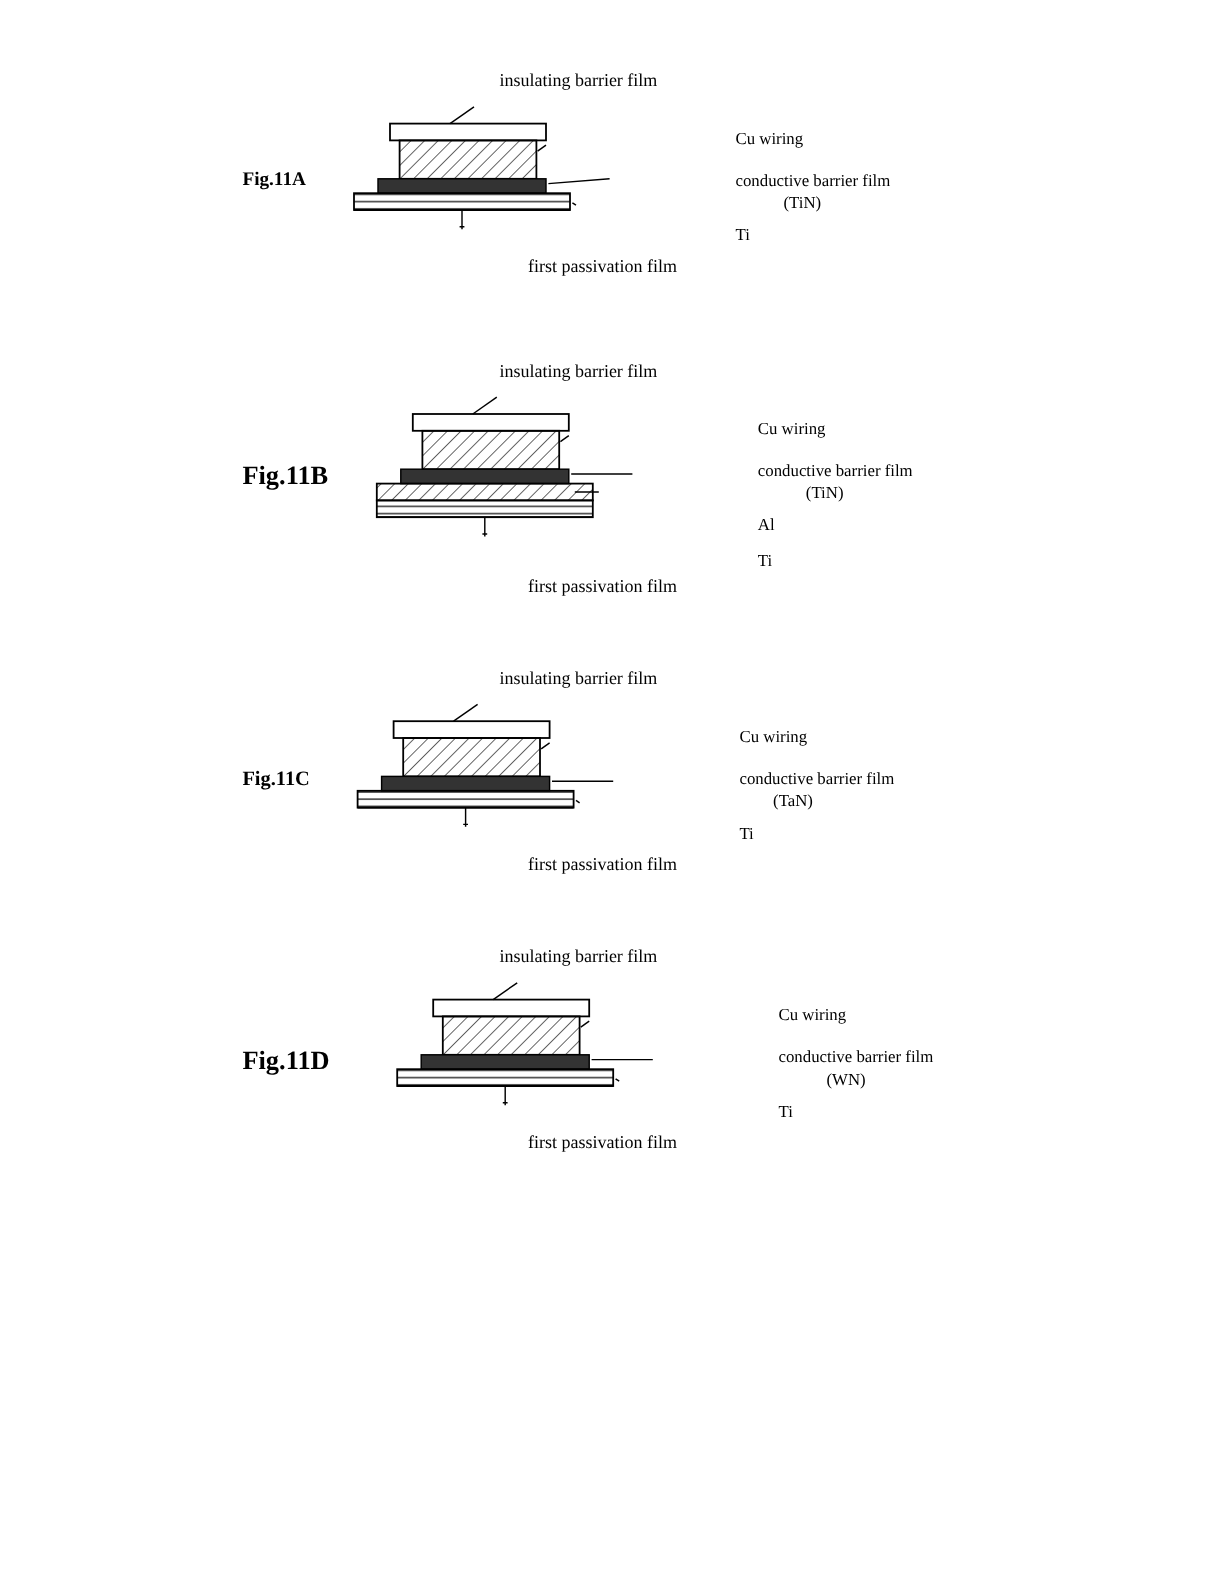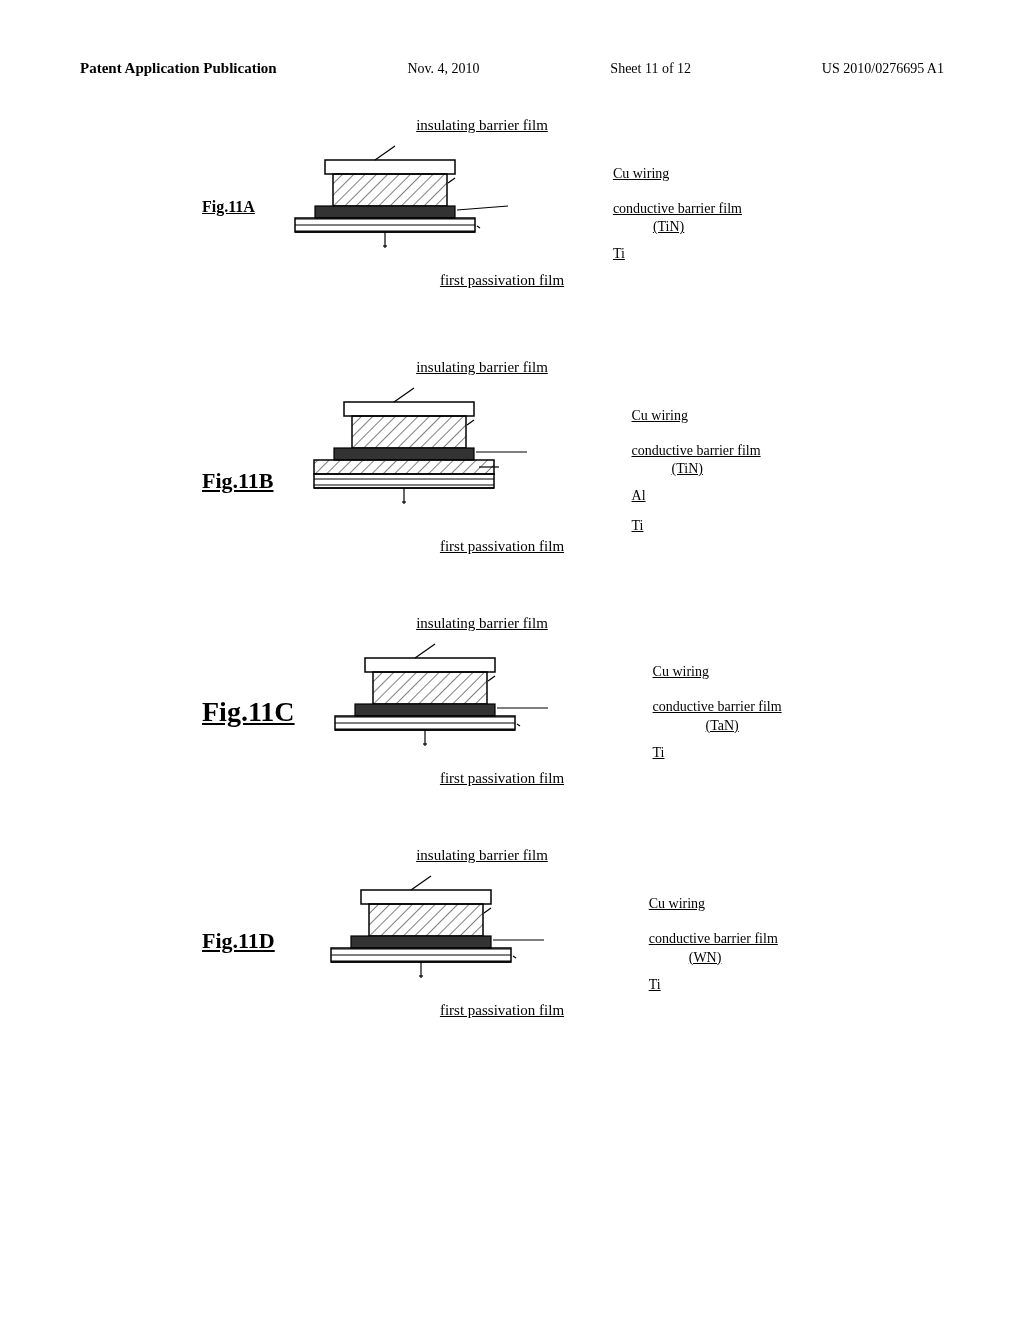--- a/index.html
+++ b/index.html
@@ -40,38 +40,31 @@
       flex-direction: column;
       gap: 60px;
       align-items: center;
     }
     .figure-block {
       display: flex;
       flex-direction: column;
       align-items: center;
       width: 100%;
       position: relative;
-      text-decoration: underline;
     }
     
     .diagram-svg {
       display: block;
     }
   </style>
 </head>
 <body>
 
 <div class="page">
 
-  <div class="header">
-    <span class="header-left">Patent Application Publication</span>
-    <span class="header-center">Nov. 4, 2010</span>
-    <span class="header-center">Sheet 11 of 12</span>
-    <span class="header-right">US 2010/0276695 A1</span>
-  </div>
 
   <div class="figures-container">
 
     <div class="figure-block" style="margin-bottom:10px;">
       <div style="position:relative; width:620px;">
         <div style="text-align:center; font-size:15px; margin-bottom:4px; margin-left:-60px;">insulating barrier film</div>
         <div style="position:relative; display:flex; align-items:flex-start;">
 
           <div style="font-size:16px; font-weight:bold; margin-right:10px; margin-top:60px; white-space:nowrap;">Fig.11A</div>
 
@@ -117,21 +110,21 @@
           </div>
         </div>
         <div style="text-align:center; font-size:15px; margin-top:4px; margin-left:-20px;">first passivation film</div>
       </div>
     </div>
 
     <div class="figure-block">
       <div style="position:relative; width:620px;">
         <div style="text-align:center; font-size:15px; margin-bottom:4px; margin-left:-60px;">insulating barrier film</div>
         <div style="position:relative; display:flex; align-items:flex-start;">
-          <div style="font-size:22px; font-weight:bold; margin-right:10px; margin-top:88px; white-space:nowrap;">Fig.11B</div>
+          <div style="font-size:22px; font-weight:bold; margin-right:10px; margin-top:60px; white-space:nowrap;">Fig.11B</div>
           <svg width="340" height="140" class="diagram-svg">
             <defs>
               <pattern id="hatch-diag-b" patternUnits="userSpaceOnUse" width="8" height="8" patternTransform="rotate(45)">
                 <line x1="0" y1="0" x2="0" y2="8" stroke="#000" stroke-width="1"></line>
               </pattern>
               <pattern id="hatch-horiz-b" patternUnits="userSpaceOnUse" width="8" height="6">
                 <line x1="0" y1="3" x2="8" y2="3" stroke="#000" stroke-width="1"></line>
               </pattern>
               <pattern id="hatch-diag-b2" patternUnits="userSpaceOnUse" width="8" height="8" patternTransform="rotate(45)">
                 <line x1="0" y1="0" x2="0" y2="8" stroke="#555" stroke-width="1.5"></line>
@@ -172,21 +165,21 @@
           </div>
         </div>
         <div style="text-align:center; font-size:15px; margin-top:4px; margin-left:-20px;">first passivation film</div>
       </div>
     </div>
 
     <div class="figure-block">
       <div style="position:relative; width:620px;">
         <div style="text-align:center; font-size:15px; margin-bottom:4px; margin-left:-60px;">insulating barrier film</div>
         <div style="position:relative; display:flex; align-items:flex-start;">
-          <div style="font-size:28px; font-weight:bold; margin-right:10px; margin-top:60px; white-space:nowrap;">Fig.11C</div>
+          <div style="font-size:17px; font-weight:bold; margin-right:10px; margin-top:60px; white-space:nowrap;">Fig.11C</div>
           <svg width="340" height="130" class="diagram-svg">
             <defs>
               <pattern id="hatch-diag-c" patternUnits="userSpaceOnUse" width="8" height="8" patternTransform="rotate(45)">
                 <line x1="0" y1="0" x2="0" y2="8" stroke="#000" stroke-width="1"></line>
               </pattern>
               <pattern id="hatch-horiz-c" patternUnits="userSpaceOnUse" width="8" height="6">
                 <line x1="0" y1="3" x2="8" y2="3" stroke="#000" stroke-width="1"></line>
               </pattern>
             </defs>
             <line x1="130" y1="8" x2="110" y2="22" stroke="#000" stroke-width="1.2"></line>
@@ -198,21 +191,21 @@
             <rect x="30" y="80" width="180" height="14" fill="url(#hatch-horiz-c)" stroke="#000" stroke-width="1.5"></rect>
             <line x1="215" y1="90" x2="212" y2="88" stroke="#000" stroke-width="1.2"></line>
             <line x1="30" y1="94" x2="210" y2="94" stroke="#000" stroke-width="1.5"></line>
             <line x1="120" y1="94" x2="120" y2="110" stroke="#000" stroke-width="1.2"></line>
             <line x1="118" y1="108" x2="122" y2="108" stroke="#000" stroke-width="1.2"></line>
           </svg>
           <div style="position:relative; margin-left:8px; margin-top:28px; font-size:14px;">
             <div style="margin-bottom:18px; white-space:nowrap;">Cu wiring</div>
             <div style="white-space:nowrap; line-height:1.3;">
               <span>conductive barrier film</span><br>
-              <span style="margin-left:53px;">(TaN)</span>
+              <span style="margin-left:28px;">(TaN)</span>
             </div>
             <div style="margin-top:10px; white-space:nowrap;">Ti</div>
           </div>
         </div>
         <div style="text-align:center; font-size:15px; margin-top:4px; margin-left:-20px;">first passivation film</div>
       </div>
     </div>
 
     <div class="figure-block">
       <div style="position:relative; width:620px;">

